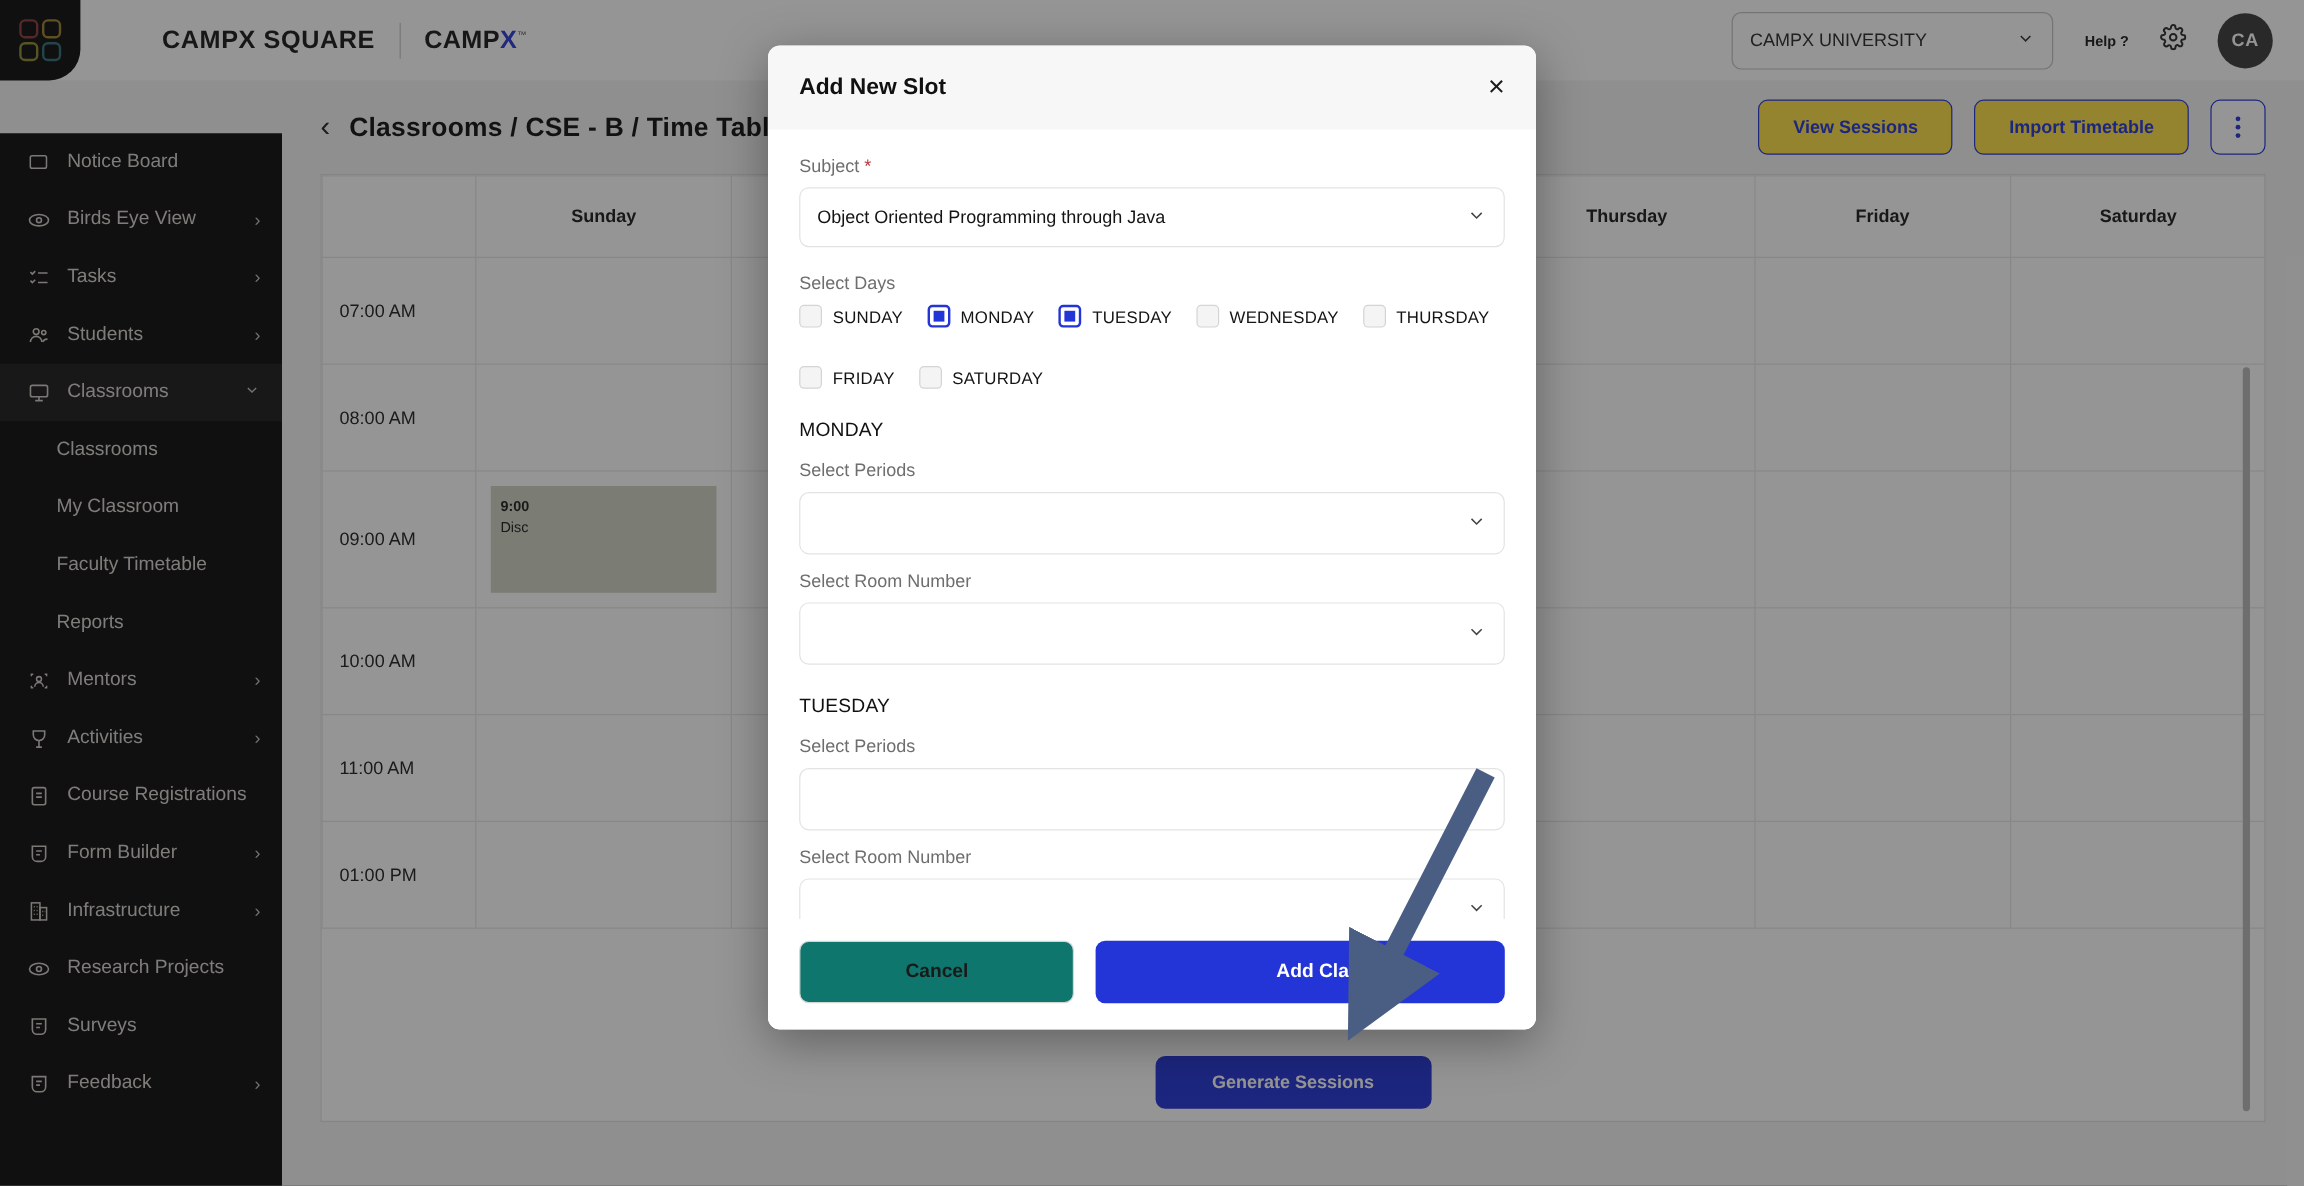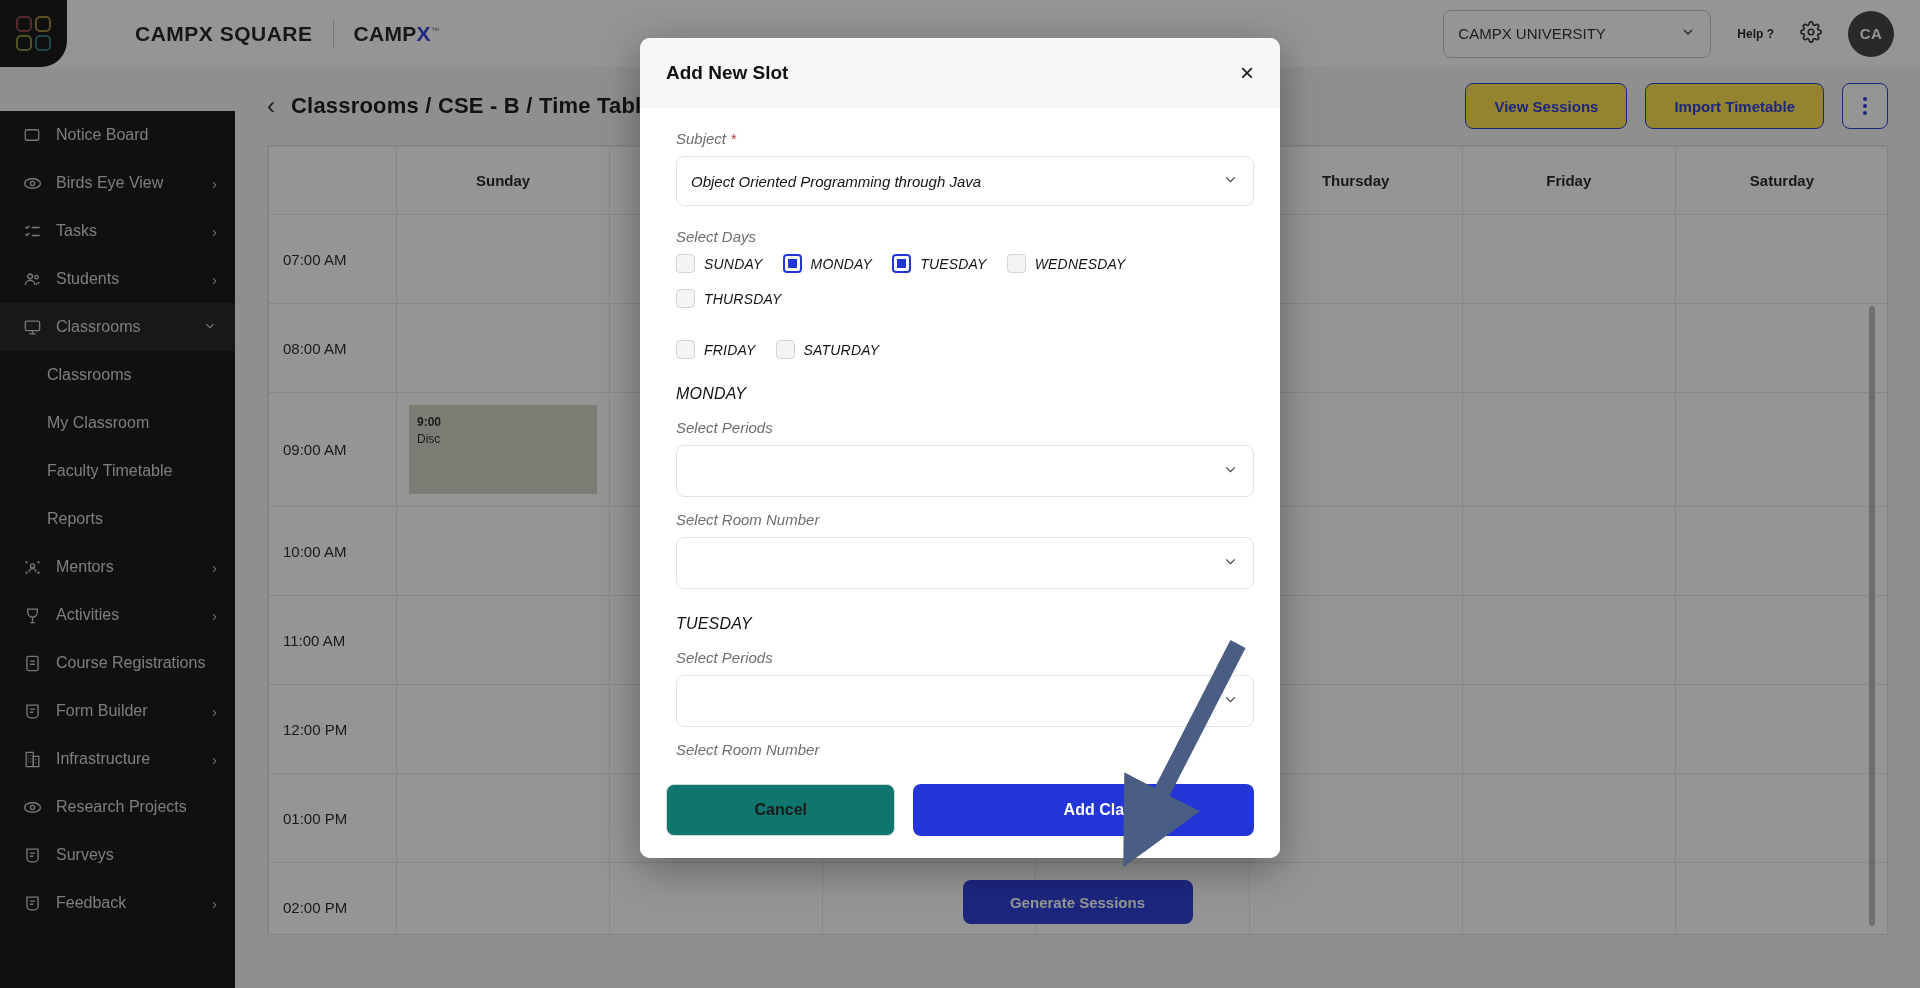--- a/index.html
+++ b/index.html
@@ -113,21 +113,21 @@
     position:absolute; z-index: 30; left: 640px; top: 38px; width: 640px; height: 820px;
     background: #fff; border-radius: 10px; box-shadow: 0 10px 40px rgba(0,0,0,.35);
     display:flex; flex-direction: column; overflow: hidden;
   }
   .modal-head {
     height: 70px; background: #f7f7f7; display:flex; align-items:center;
     padding: 0 26px; flex: none;
   }
   .modal-title { font-size: 19px; font-weight: 700; color: #111; }
   .modal-close { margin-left:auto; font-size: 24px; color:#1a1a1a; cursor:pointer; line-height:1; font-weight: 300; }
-  .modal-body { flex: 1; overflow: hidden; padding: 22px 26px 0 36px; background:#fff;font-style:italic; }
+  .modal-body { flex: 1; overflow: hidden; padding: 22px 26px 0 26px; background:#fff; }
 
   .field-label { font-size: 15px; color: #6e6e6e; margin-bottom: 9px; }
   .field-label .req { color: #b8383f; }
   .select-box {
     height: 50px; border: 1px solid #e3e3e3; border-radius: 8px; background:#fff;
     display:flex; align-items:center; padding: 0 14px; font-size: 15px; color: #141414; cursor:pointer;
   }
   .select-box.tall { height: 52px; }
   .select-box .chev { margin-left:auto; }
   .sec-gap { height: 22px; }
@@ -439,41 +439,21 @@
             <td class="timecol">11:00 AM</td>
             <td></td>
               <td></td>
               <td></td>
               <td></td>
               <td></td>
               <td></td>
               <td></td>
           </tr>
           <tr>
-            <td class="timecol">12:00 PM</td>
-            <td></td>
-              <td></td>
-              <td></td>
-              <td></td>
-              <td></td>
-              <td></td>
-              <td></td>
-          </tr>
-          <tr>
             <td class="timecol">01:00 PM</td>
-            <td></td>
-              <td></td>
-              <td></td>
-              <td></td>
-              <td></td>
-              <td></td>
-              <td></td>
-          </tr>
-          <tr>
-            <td class="timecol">02:00 PM</td>
             <td></td>
               <td></td>
               <td></td>
               <td></td>
               <td></td>
               <td></td>
               <td></td>
           </tr>
         </tbody>
       </table>

